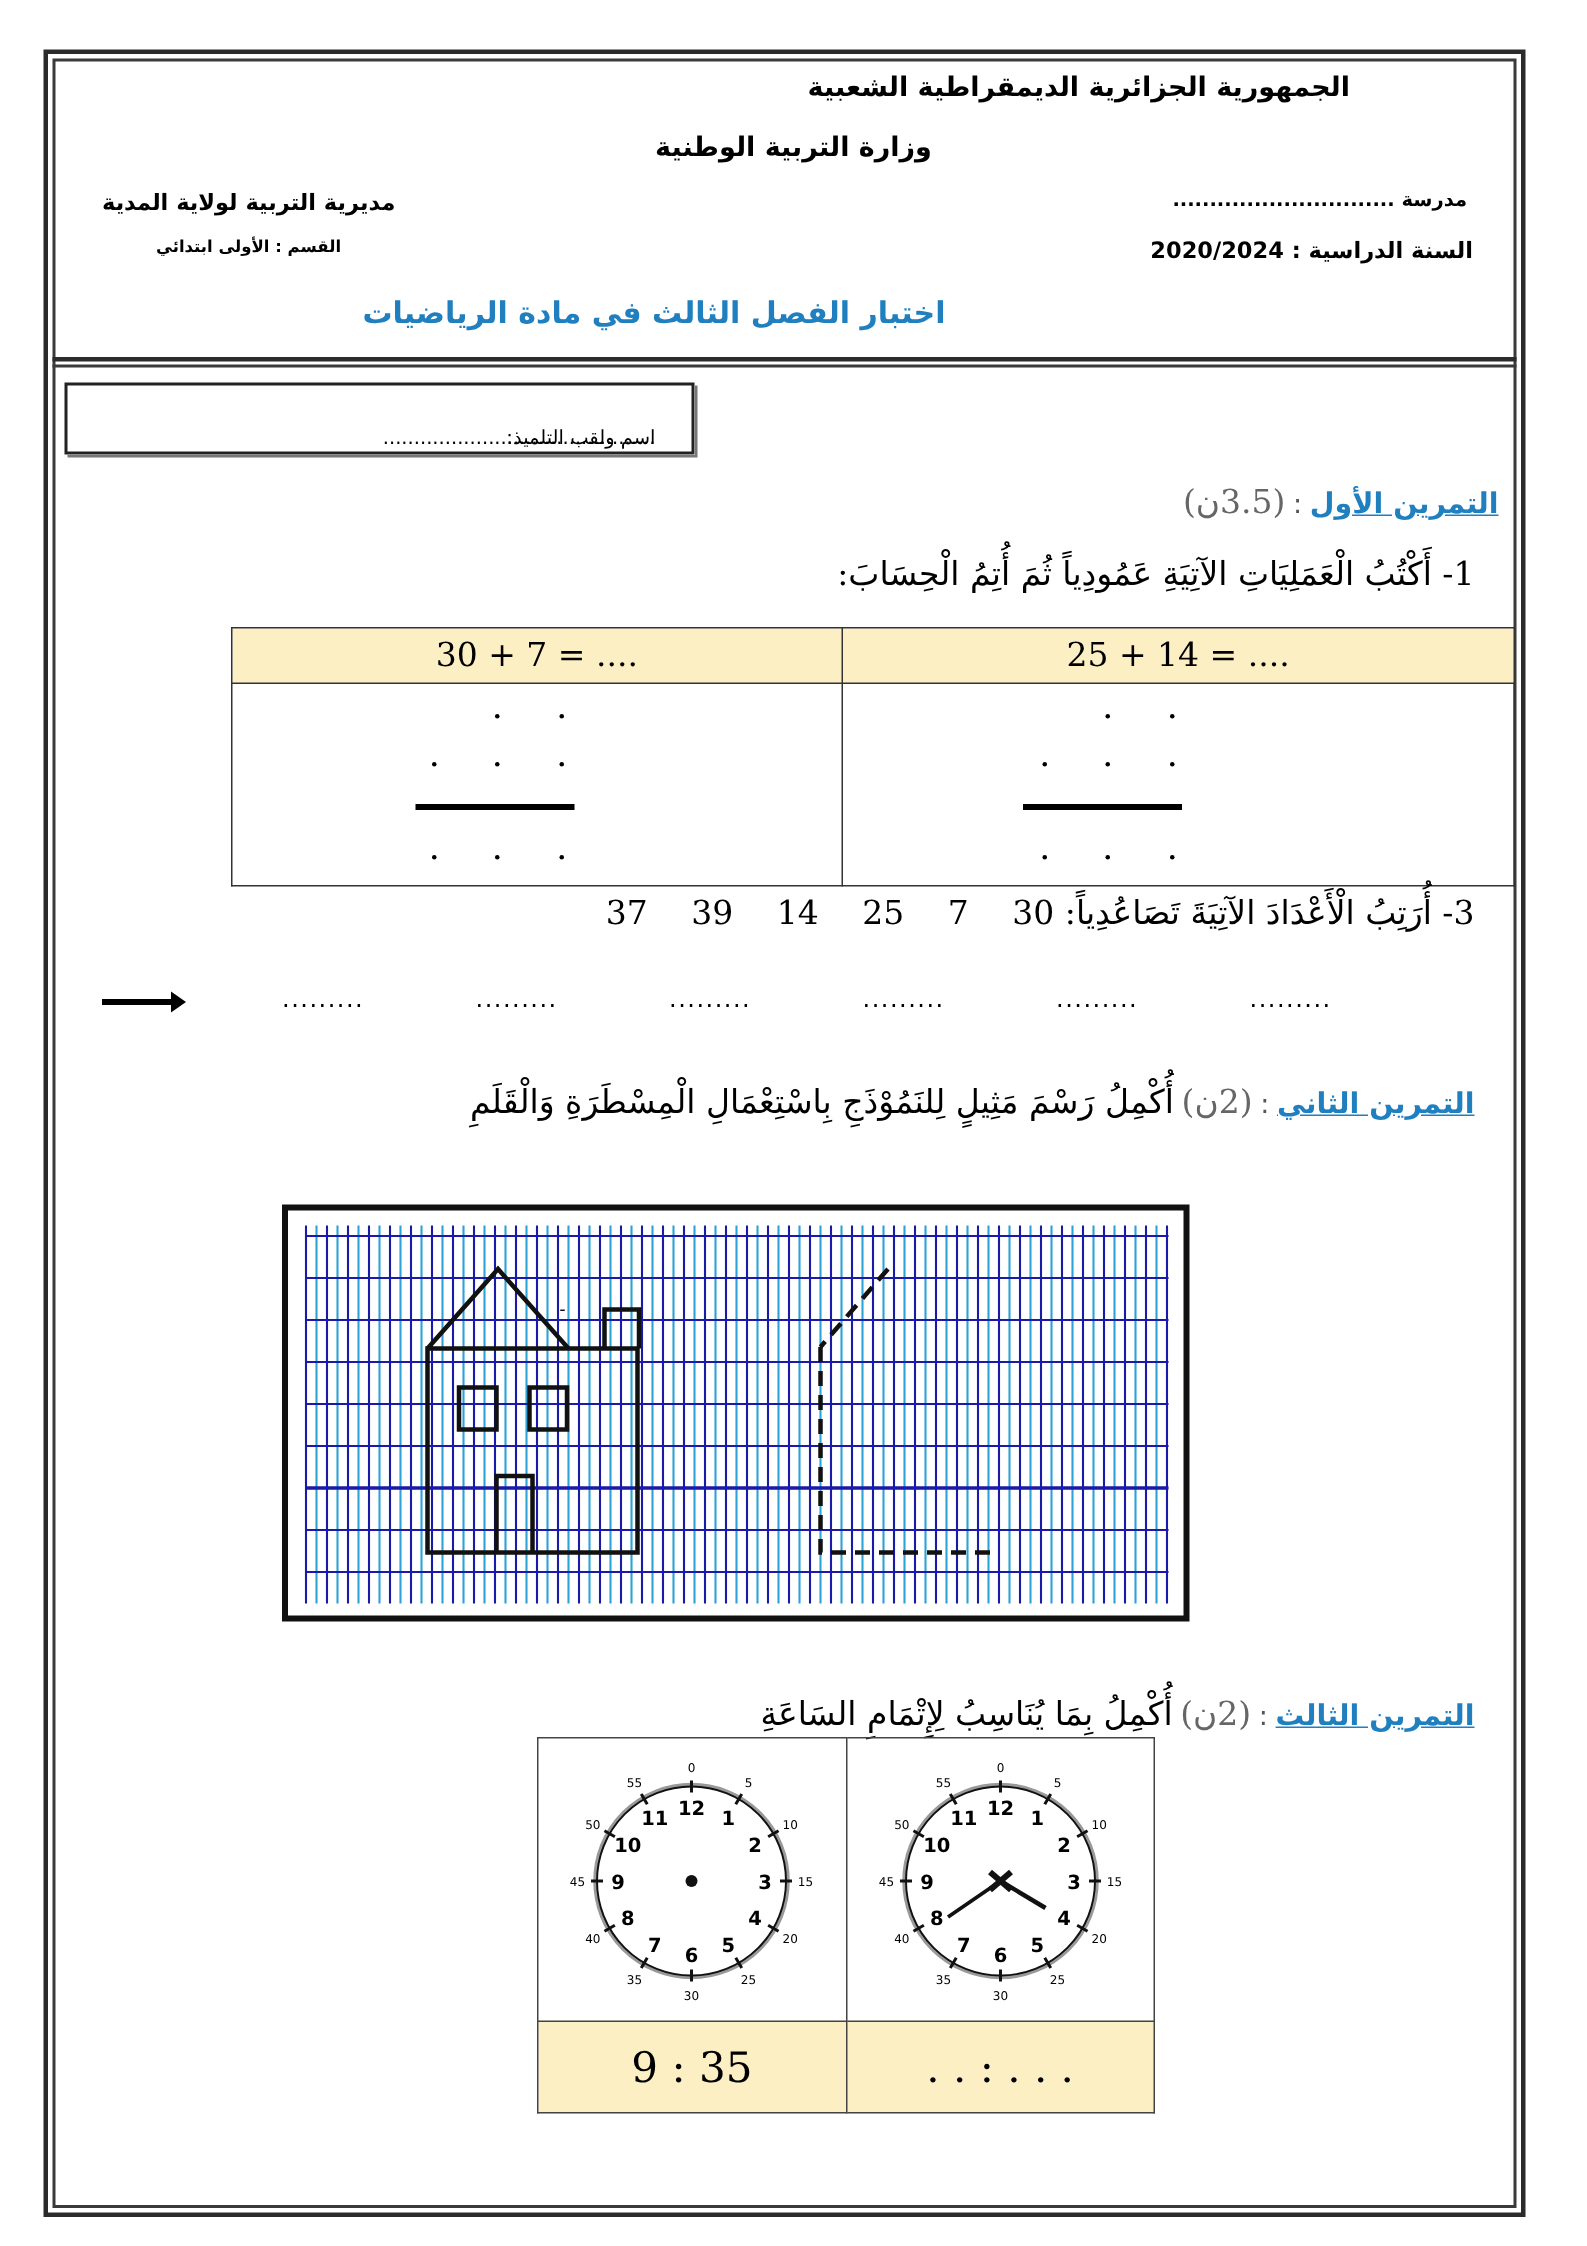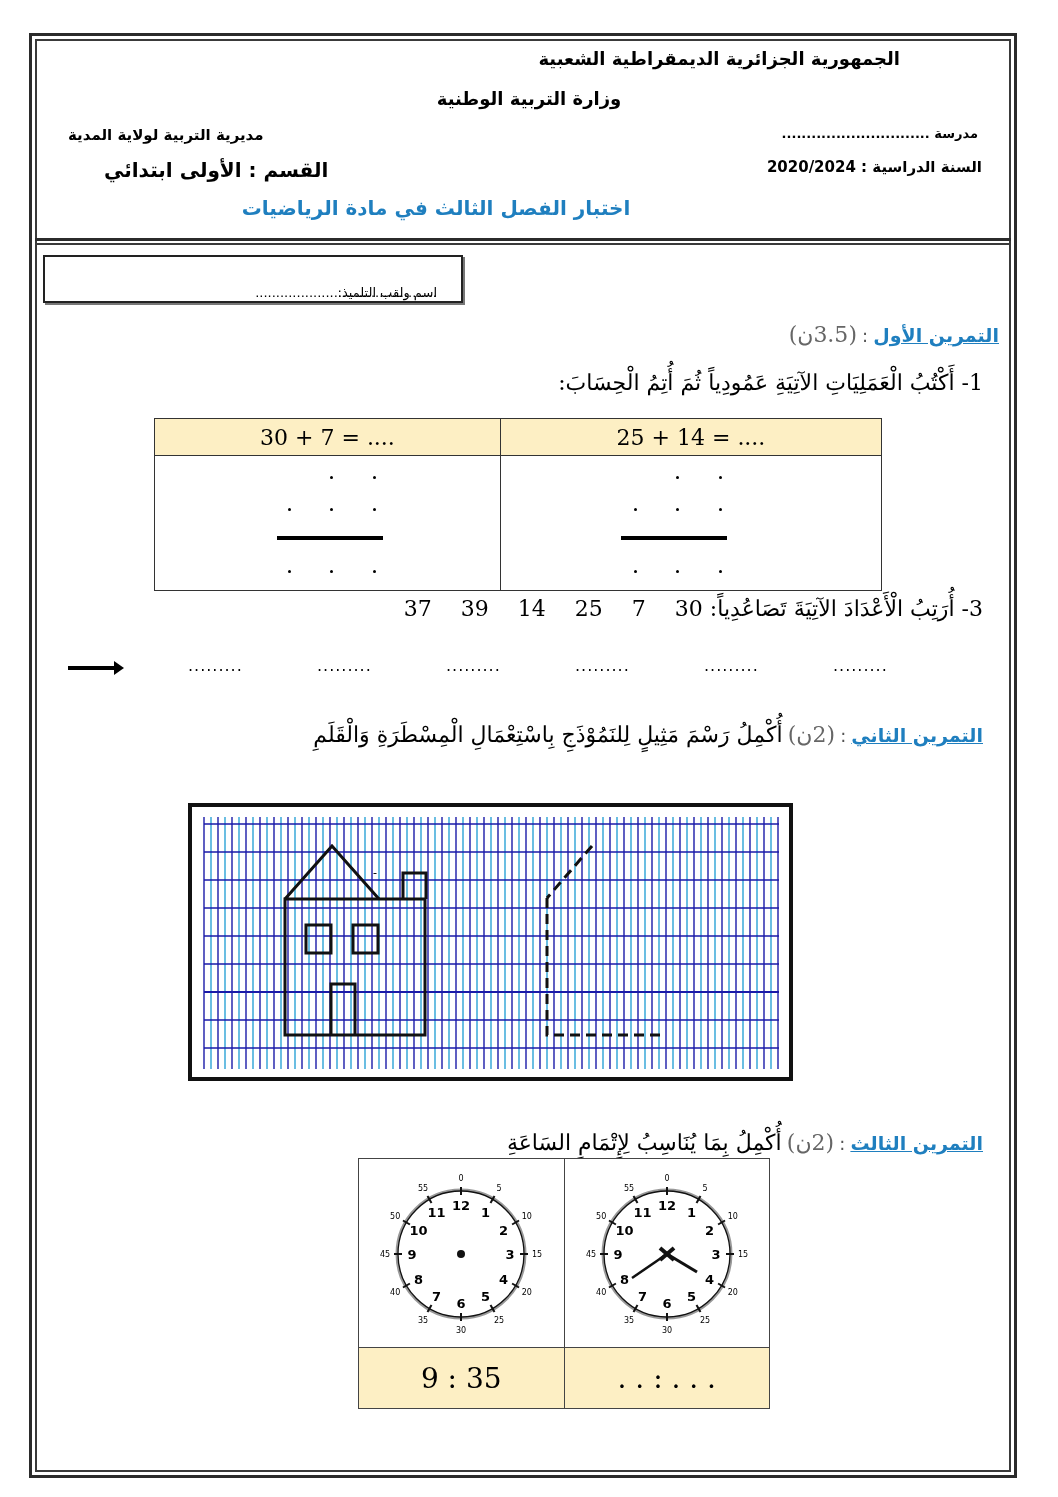--- a/index.html
+++ b/index.html
@@ -16,36 +16,36 @@
 
   .abs { position: absolute; }
   .rtl { direction: rtl; unicode-bidi: embed; }
   .hdr { font-weight: bold; font-family: "DejaVu Sans", sans-serif; white-space: nowrap; }
 
   .h-country { top: 48px; left: 0; width: 900px; text-align: right; font-size: 18px; }
   .h-ministry { top: 88px; left: 0; width: 1058px; text-align: center; font-size: 18px; }
   .h-school { top: 126px; right: 80px; font-size: 13px; }
   .h-directorate { top: 126px; left: 68px; font-size: 15px; }
   .h-year { top: 158px; right: 76px; font-size: 15px; }
-  .h-class { top: 158px; left: 104px; font-size: 20px; }
+  .h-class { top: 158px; left: 104px; font-size: 11px; }
   .h-title { top: 196px; left: 0; width: 872px; text-align: center; font-size: 20px; color: #1f7fbf; }
 
   .name-box { left: 43px; top: 255px; width: 420px; height: 48px; border: 2px solid #222;
               box-sizing: border-box; box-shadow: 2px 2px 0 #777; }
   .name-box span { position: absolute; right: 12px; top: 14px; font-size: 13px; white-space: nowrap; }
 
   .ex-title { font-weight: bold; color: #1f7fbf; text-decoration: underline; font-size: 19px; }
   .ex-colon { font-size: 18px; color: #555; }
   .pts { font-family: "DejaVu Serif", serif; color: #666; font-size: 22px; }
   .instr { font-family: "DejaVu Serif", serif; font-size: 22px; }
 
   .ex1-head { top: 322px; right: 59px; white-space: nowrap; }
   .ex1-q1 { top: 370px; right: 75px; white-space: nowrap; }
 
-  table.ops { position: absolute; left: 154px; top: 418px; width: 728px; border-collapse: collapse; }
+  table.ops { position: absolute; left: 154px; top: 418px; width: 856px; border-collapse: collapse; }
   table.ops td { border: 1.5px solid #333; text-align: center; }
   table.ops .hcell { background: #fdefc4; height: 34px; font-family: "DejaVu Serif", serif; font-size: 22px; }
   table.ops .bcell { height: 132px; position: relative; }
   .dot { position: absolute; width: 3px; height: 3px; background: #000; border-radius: 50%; }
   .bar { position: absolute; height: 4px; background: #000; width: 106px; }
 
   .ex1-q2 { top: 596px; right: 75px; white-space: nowrap; }
   .num-list span { margin-left: 22px; font-family: "DejaVu Serif", serif; font-size: 22px; }
 
   .answer-row { top: 656px; left: 68px; width: 845px; height: 30px; }

